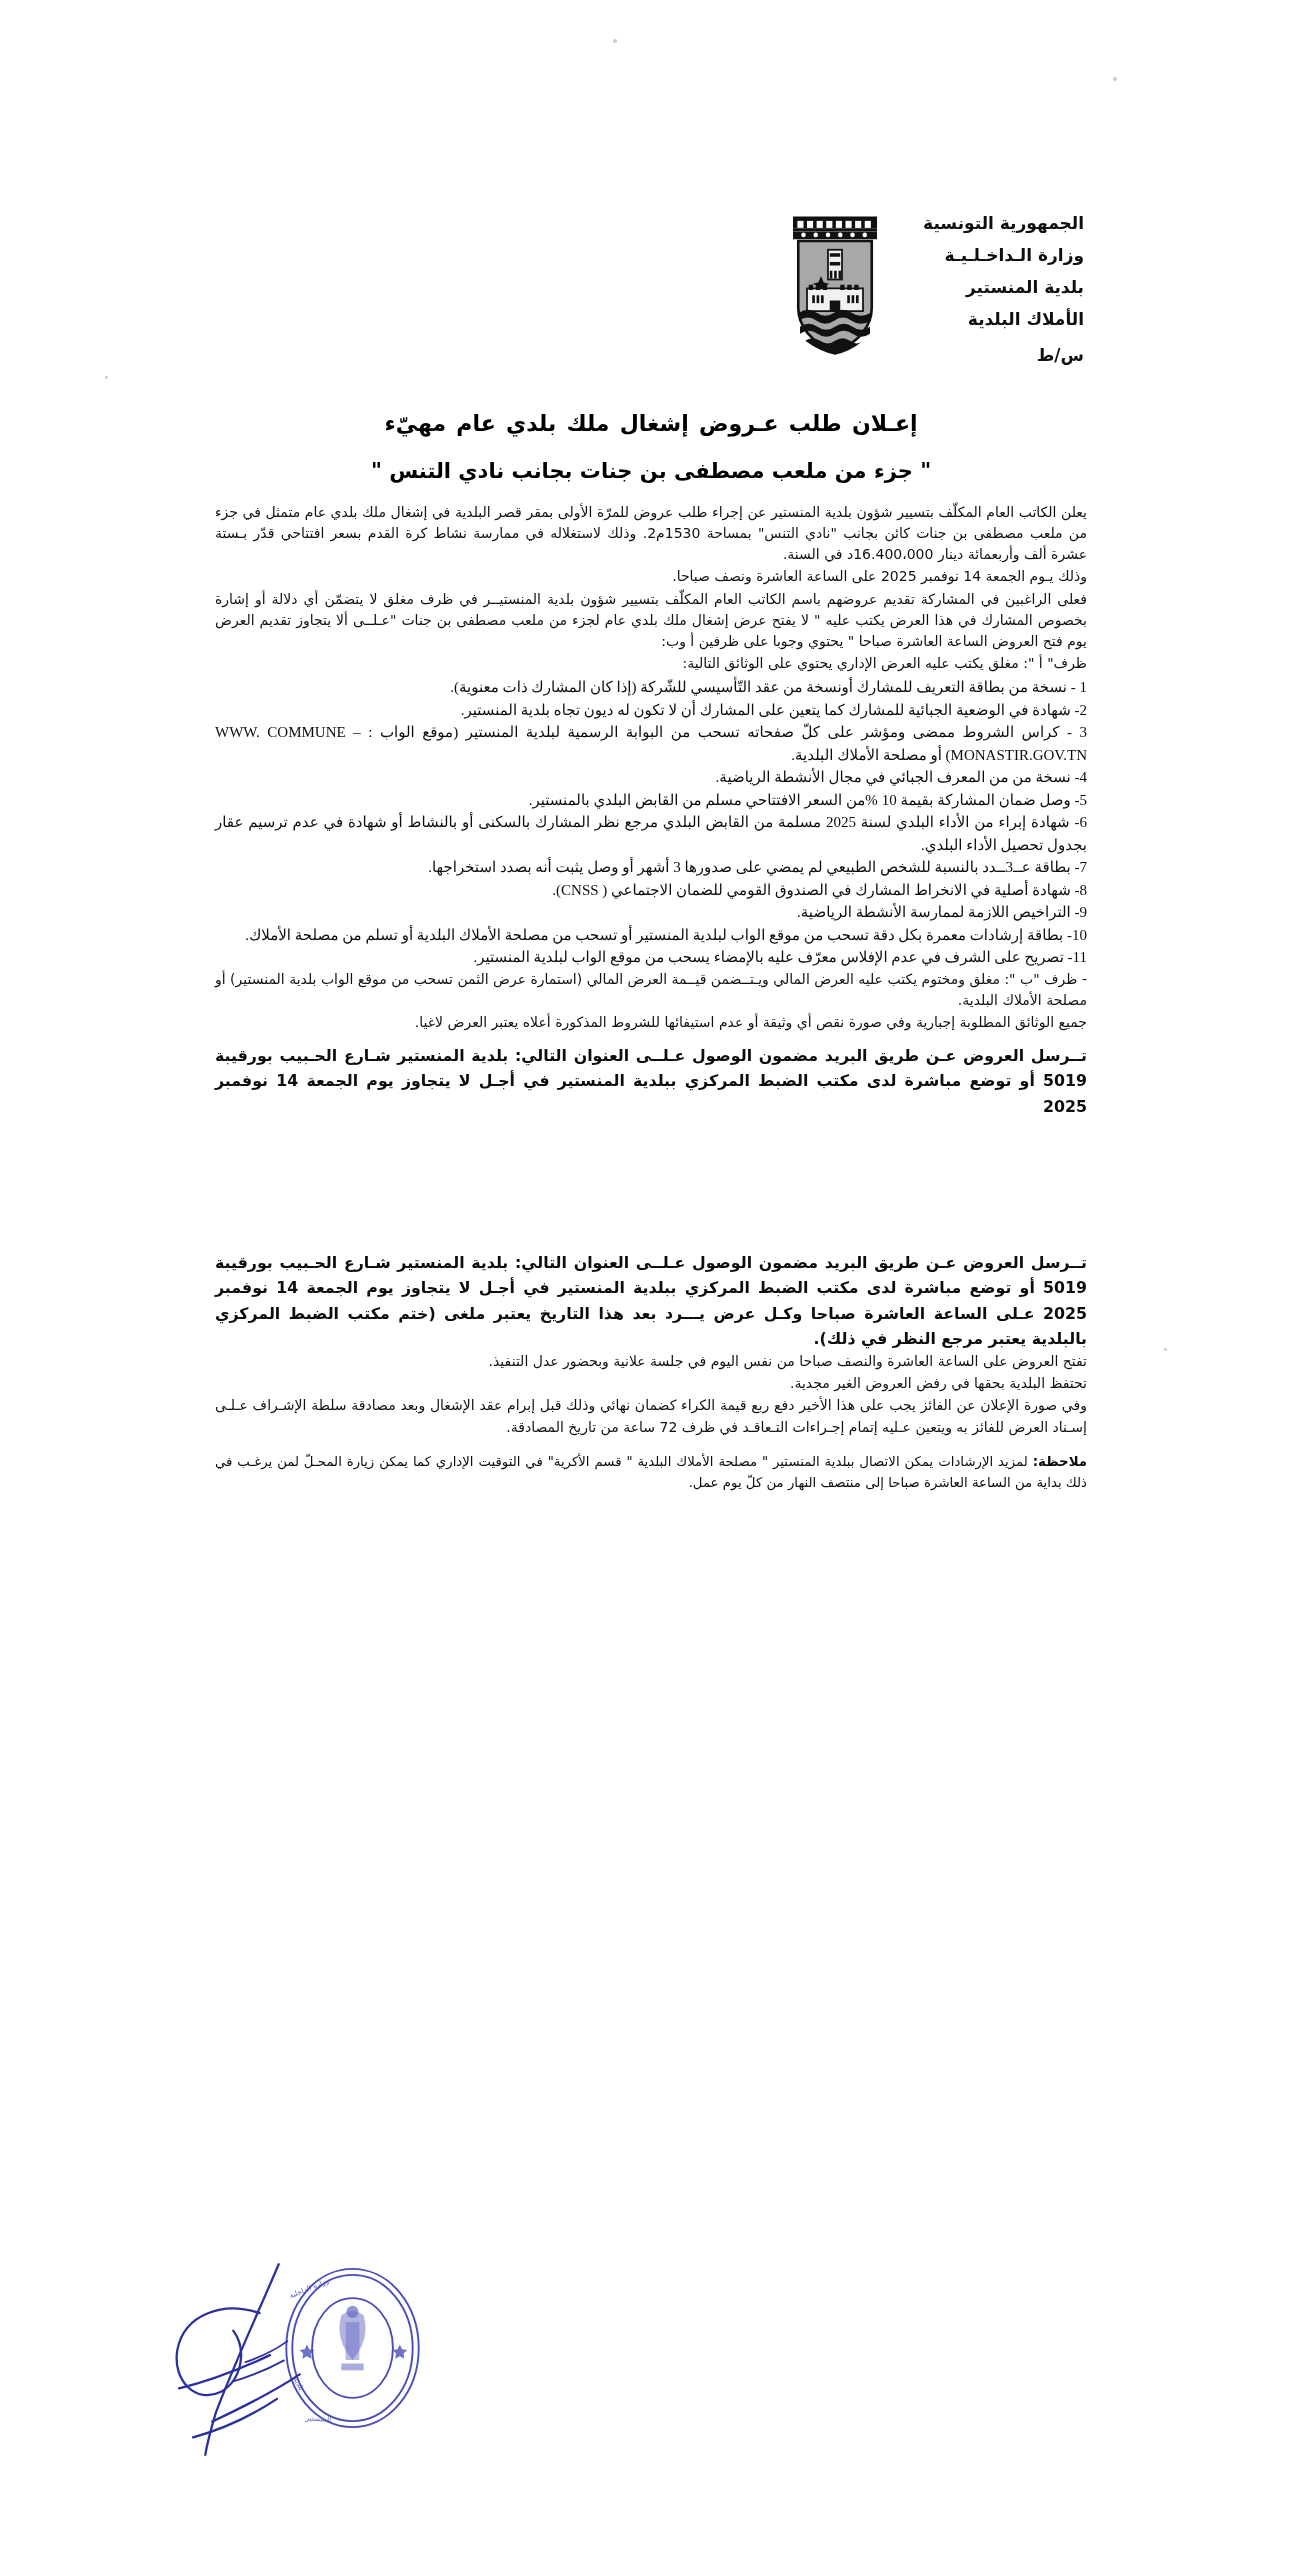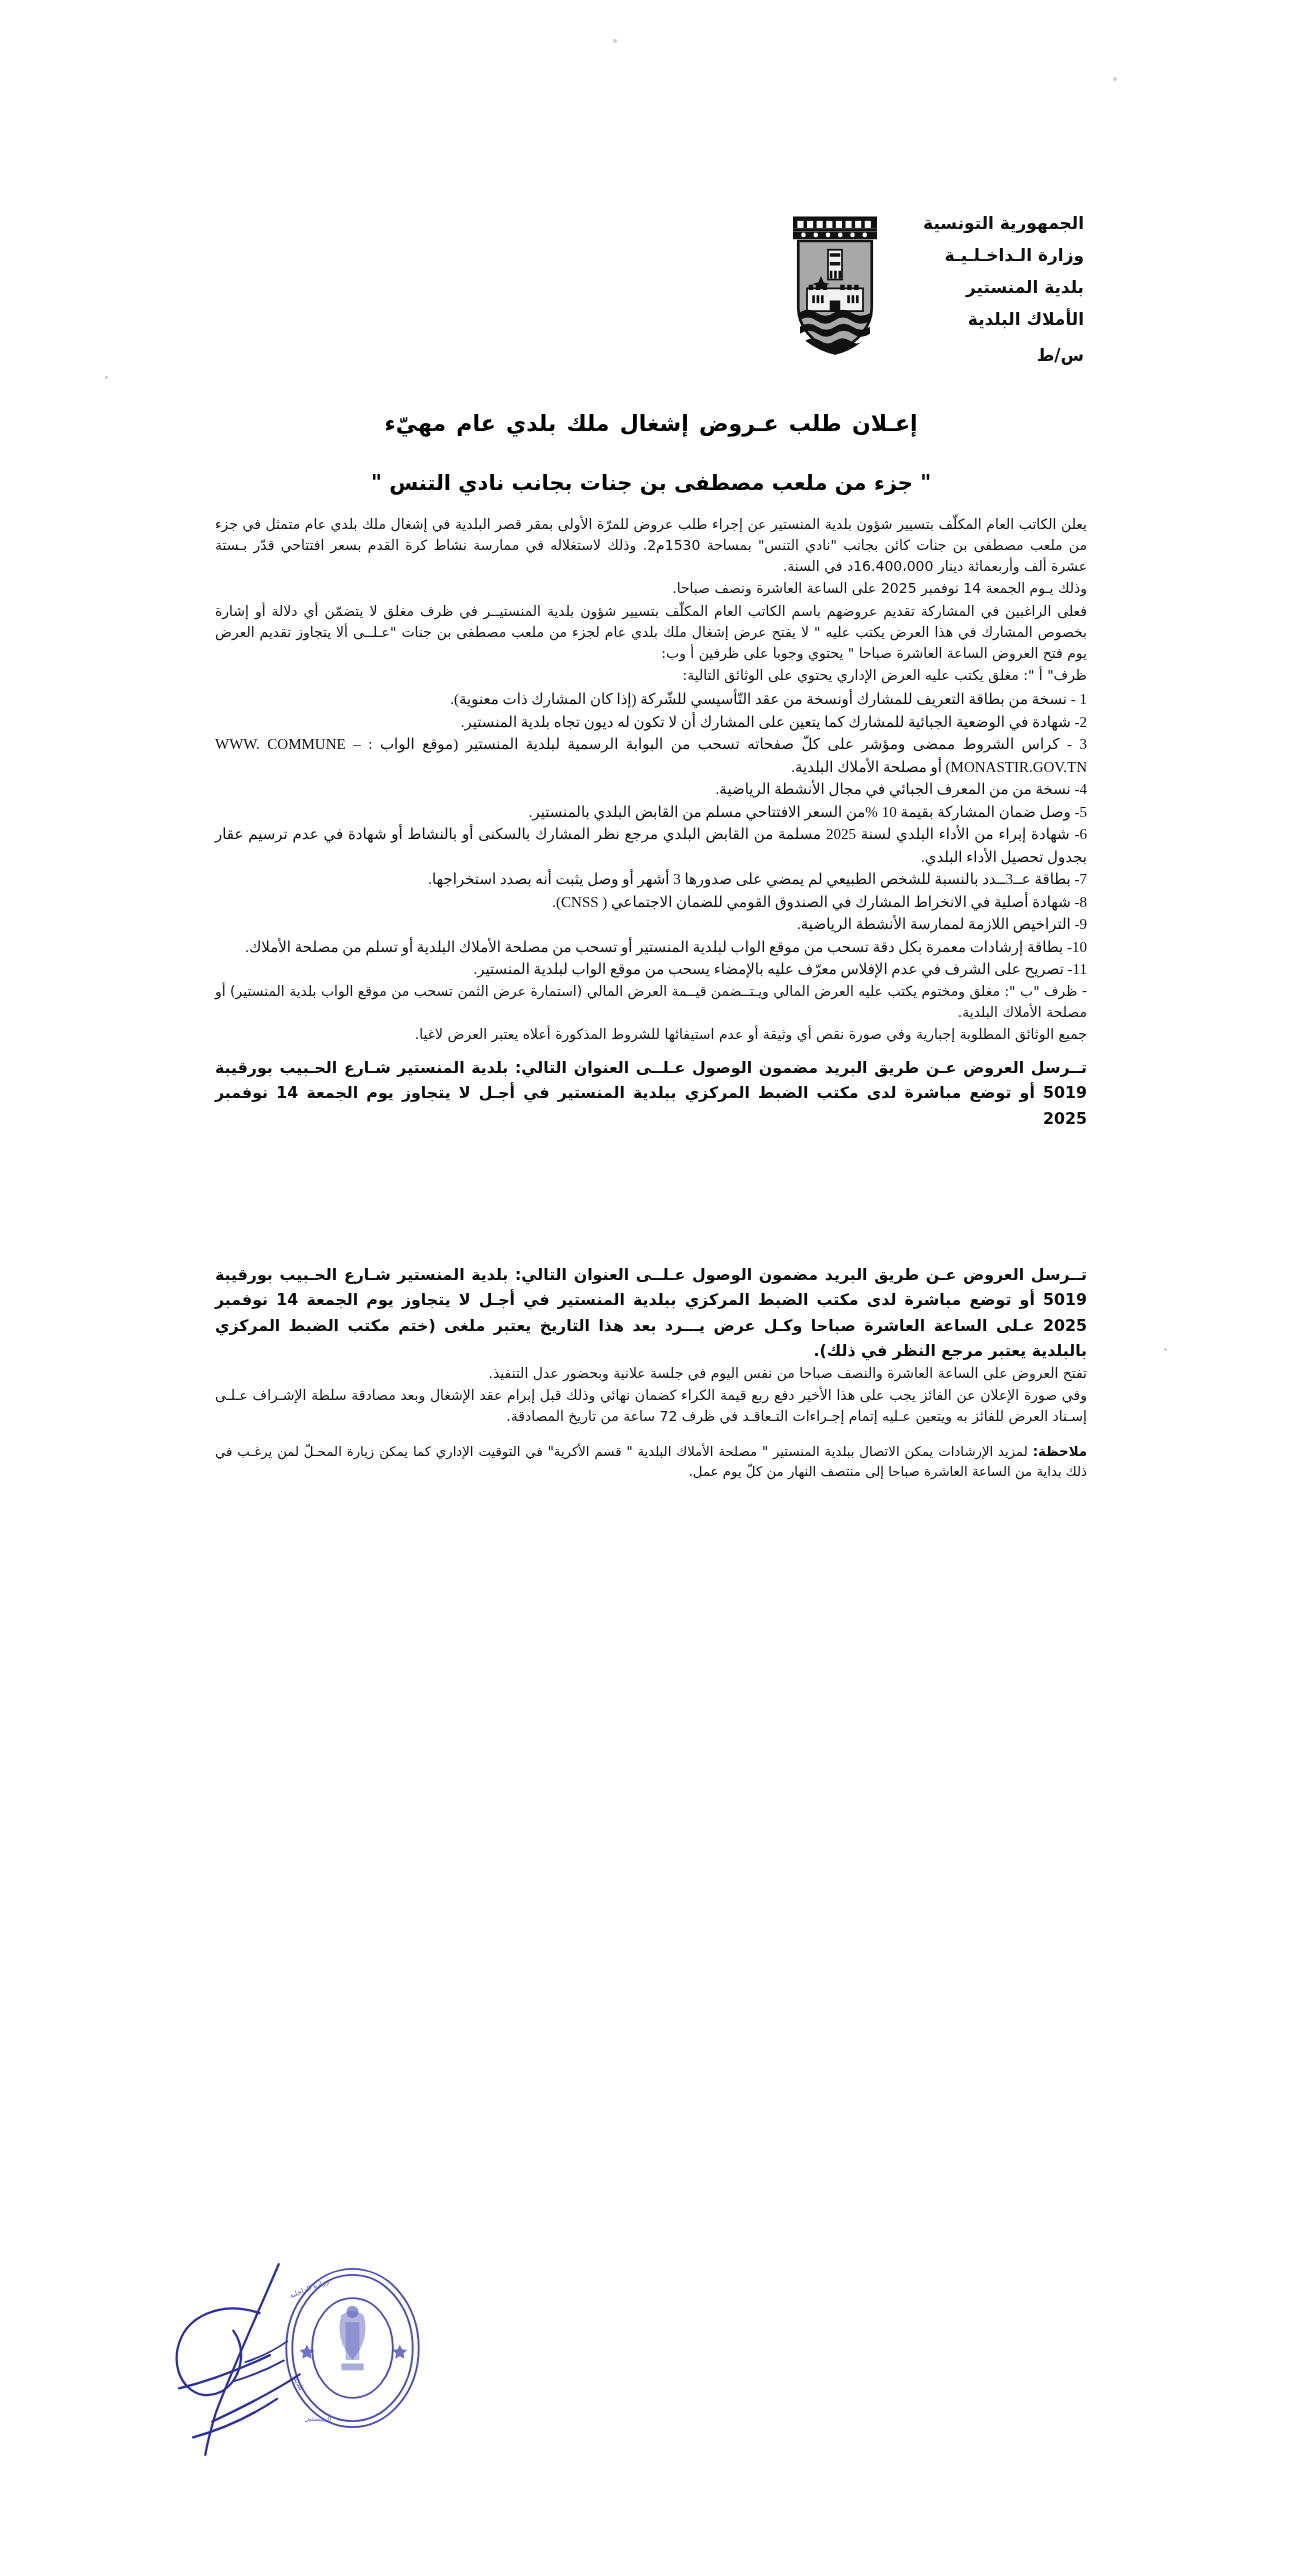--- a/index.html
+++ b/index.html
@@ -68,21 +68,21 @@
     margin-top: 39px;
     text-align: center;
     padding: 0 131px;
   }
   .doc-title {
     font-size: 22px;
     font-weight: 700;
     letter-spacing: 1.4px;
     word-spacing: 2.6px;
     color: #000;
-    margin-bottom: 35px;
+    margin-bottom: 23px;
   }
   .doc-subtitle {
     font-size: 21px;
     font-weight: 700;
     letter-spacing: 0.4px;
     color: #000;
   }
 
   
   .body-block {
@@ -290,20 +290,21 @@
     <p class="para">- ظرف "ب ": مغلق ومختوم يكتب عليه العرض المالي ويـتــضمن قيــمة العرض المالي (استمارة عرض الثمن تسحب من موقع الواب بلدية المنستير) أو مصلحة الأملاك البلدية.</p>
     <p class="para">جميع الوثائق المطلوبة إجبارية وفي صورة نقص أي وثيقة أو عدم استيفائها للشروط المذكورة أعلاه يعتبر العرض لاغيا.</p>
 
     <div class="spacer-sm"></div>
     <p class="bold-para">تــرسل العروض عـن طريق البريد مضمون الوصول عـلــى العنوان التالي: بلدية المنستير شـارع الحـبيب بورقيبة 5019 أو توضع مباشرة لدى مكتب الضبط المركزي ببلدية المنستير في أجـل لا يتجاوز يوم الجمعة 14 نوفمبر 2025</p>
 
     <div class="spacer-lg"></div>
 
     <p class="bold-para">تــرسل العروض عـن طريق البريد مضمون الوصول عـلــى العنوان التالي: بلدية المنستير شـارع الحـبيب بورقيبة 5019 أو توضع مباشرة لدى مكتب الضبط المركزي ببلدية المنستير في أجـل لا يتجاوز يوم الجمعة 14 نوفمبر 2025 عـلى الساعة العاشرة صباحا وكـل عرض يـــرد بعد هذا التاريخ يعتبر ملغى (ختم مكتب الضبط المركزي بالبلدية يعتبر مرجع النظر في ذلك).</p>
     <p class="para tight">تفتح العروض على الساعة العاشرة والنصف صباحا من نفس اليوم في جلسة علانية وبحضور عدل التنفيذ.</p>
+    <p class="para tight">تحتفظ البلدية بحقها في رفض العروض الغير مجدية.</p>
     <p class="para tight">وفي صورة الإعلان عن الفائز يجب على هذا الأخير دفع ربع قيمة الكراء كضمان نهائي وذلك قبل إبرام عقد الإشغال وبعد مصادقة سلطة الإشـراف عـلـى إسـناد العرض للفائز به ويتعين عـليه إتمام إجـراءات التـعاقـد في ظرف 72 ساعة من تاريخ المصادقة.</p>
 
     <p class="note">
       <span class="lbl">ملاحظة:</span>
       <span>لمزيد الإرشادات يمكن الاتصال ببلدية المنستير " مصلحة الأملاك البلدية " قسم الأكرية" في التوقيت الإداري كما يمكن زيارة المحـلّ لمن يرغـب في ذلك بداية من الساعة العاشرة صباحا إلى منتصف النهار من كلّ يوم عمل.</span>
     </p>
   </div>
 
   <div class="sign-zone">
 

